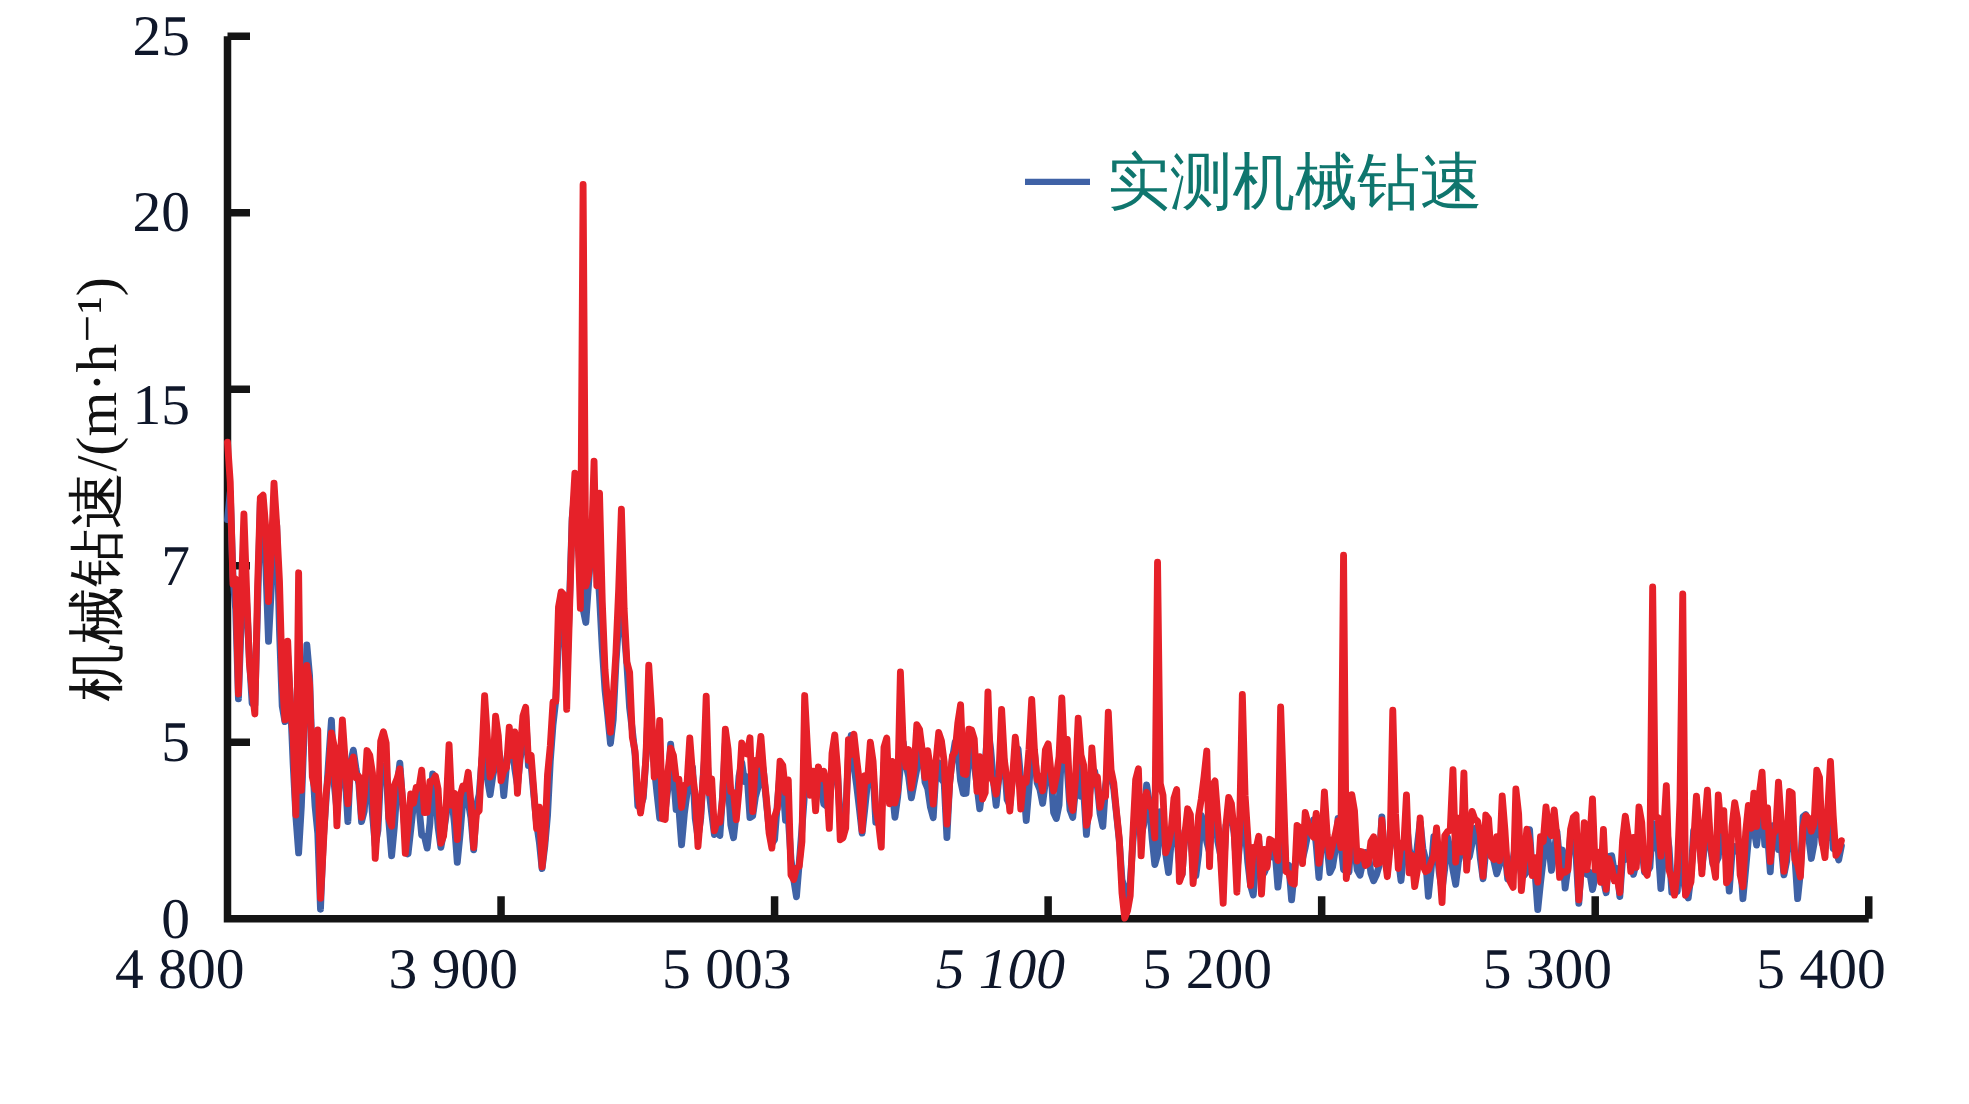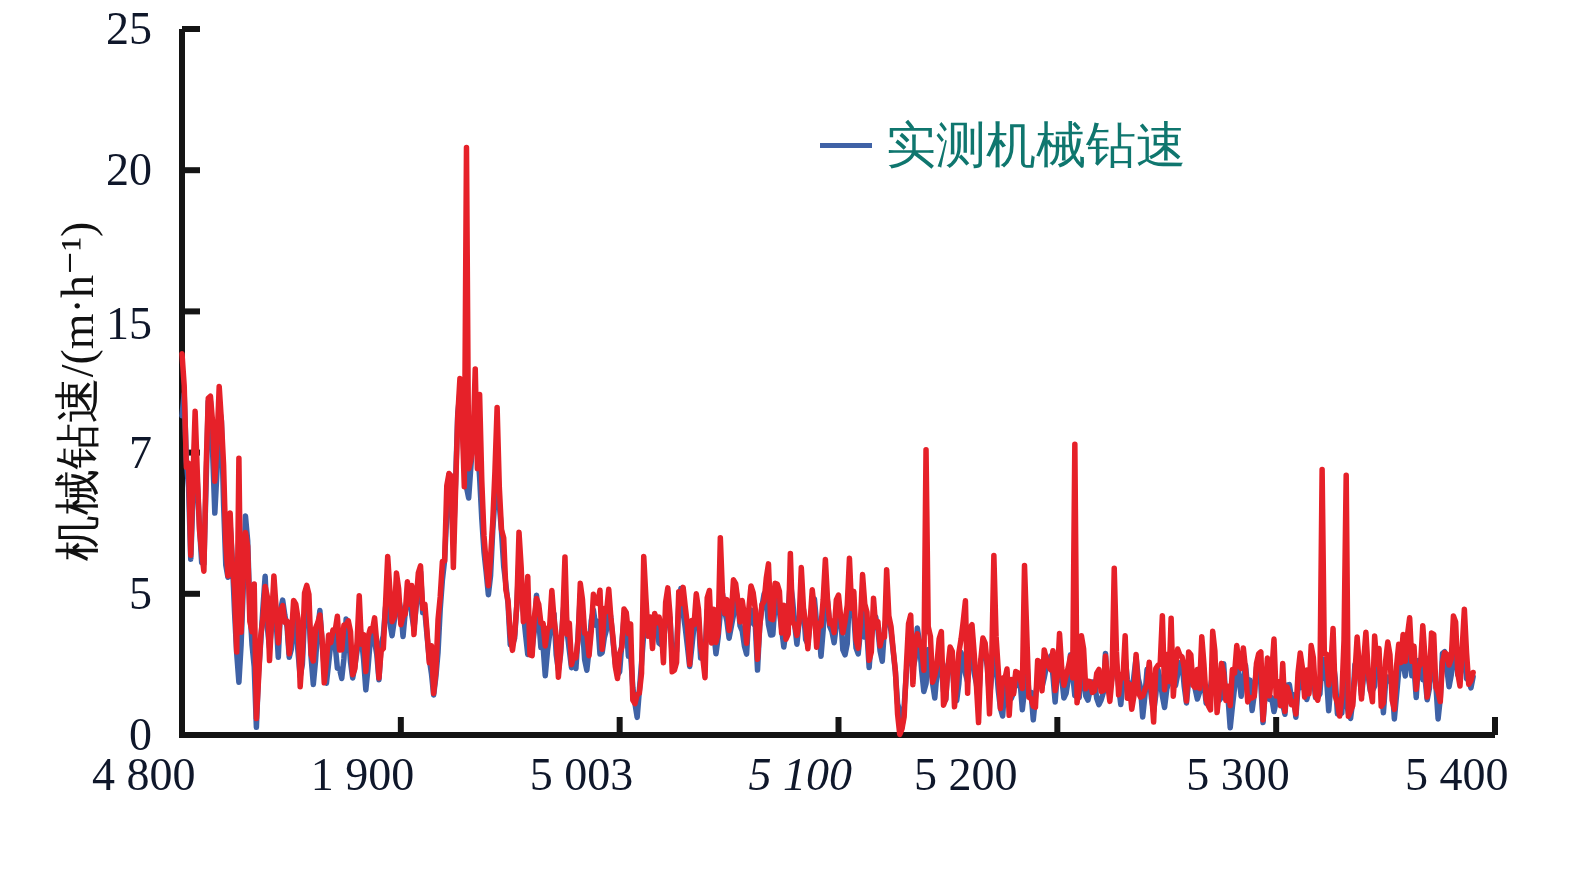--- a/index.html
+++ b/index.html
@@ -127,21 +127,21 @@
   <div id="ytick-labels">
       <div class="axis-tick-label ytick-label" style="left: 80px; width: 72px; top: 712px;">0</div>
       <div class="axis-tick-label ytick-label" style="left: 80px; width: 72px; top: 570.8px;">5</div>
       <div class="axis-tick-label ytick-label" style="left: 80px; width: 72px; top: 429.6px;">7</div>
       <div class="axis-tick-label ytick-label" style="left: 80px; width: 72px; top: 301px;">15</div>
       <div class="axis-tick-label ytick-label" style="left: 80px; width: 72px; top: 147.2px;">20</div>
       <div class="axis-tick-label ytick-label" style="left: 80px; width: 72px; top: 6px;">25</div>
     </div>
   <div id="xtick-labels">
       <div class="axis-tick-label xtick-label" style="left: 92px; width: 180px; top: 752px;">4 800</div>
-      <div class="axis-tick-label xtick-label" style="left: 310.833px; width: 180px; top: 752px;">1 900</div>
+      <div class="axis-tick-label xtick-label" style="left: 310.833px; width: 180px; top: 752px;">3 900</div>
       <div class="axis-tick-label xtick-label" style="left: 529.667px; width: 180px; top: 752px;">5 003</div>
       <div class="axis-tick-label xtick-label" style="left: 748.5px; width: 180px; top: 752px; font-style: italic;">5 100</div>
       <div class="axis-tick-label xtick-label" style="left: 914px; width: 180px; top: 752px;">5 200</div>
       <div class="axis-tick-label xtick-label" style="left: 1186.17px; width: 180px; top: 752px;">5 300</div>
       <div class="axis-tick-label xtick-label" style="left: 1405px; width: 180px; top: 752px;">5 400</div>
     </div>
 
   <div id="y-axis-title"><span>机械钻速</span><span class="unit">/(m·h⁻¹)</span></div>
 
 

